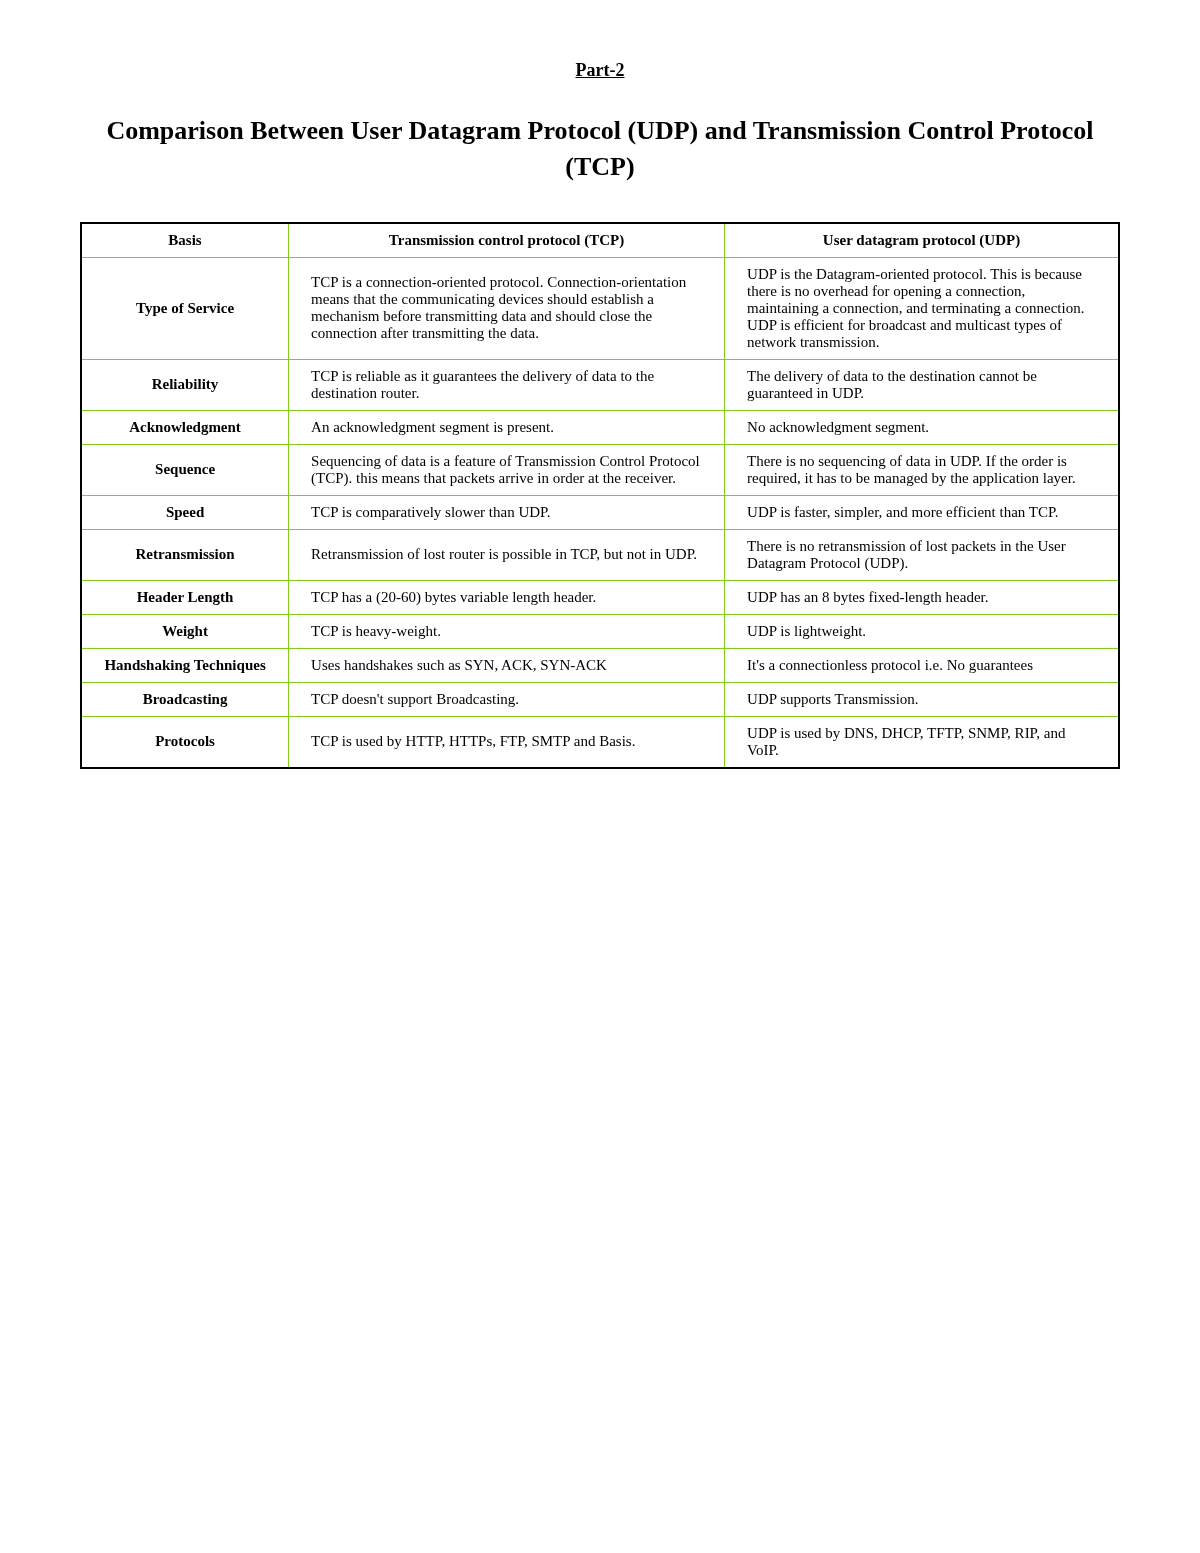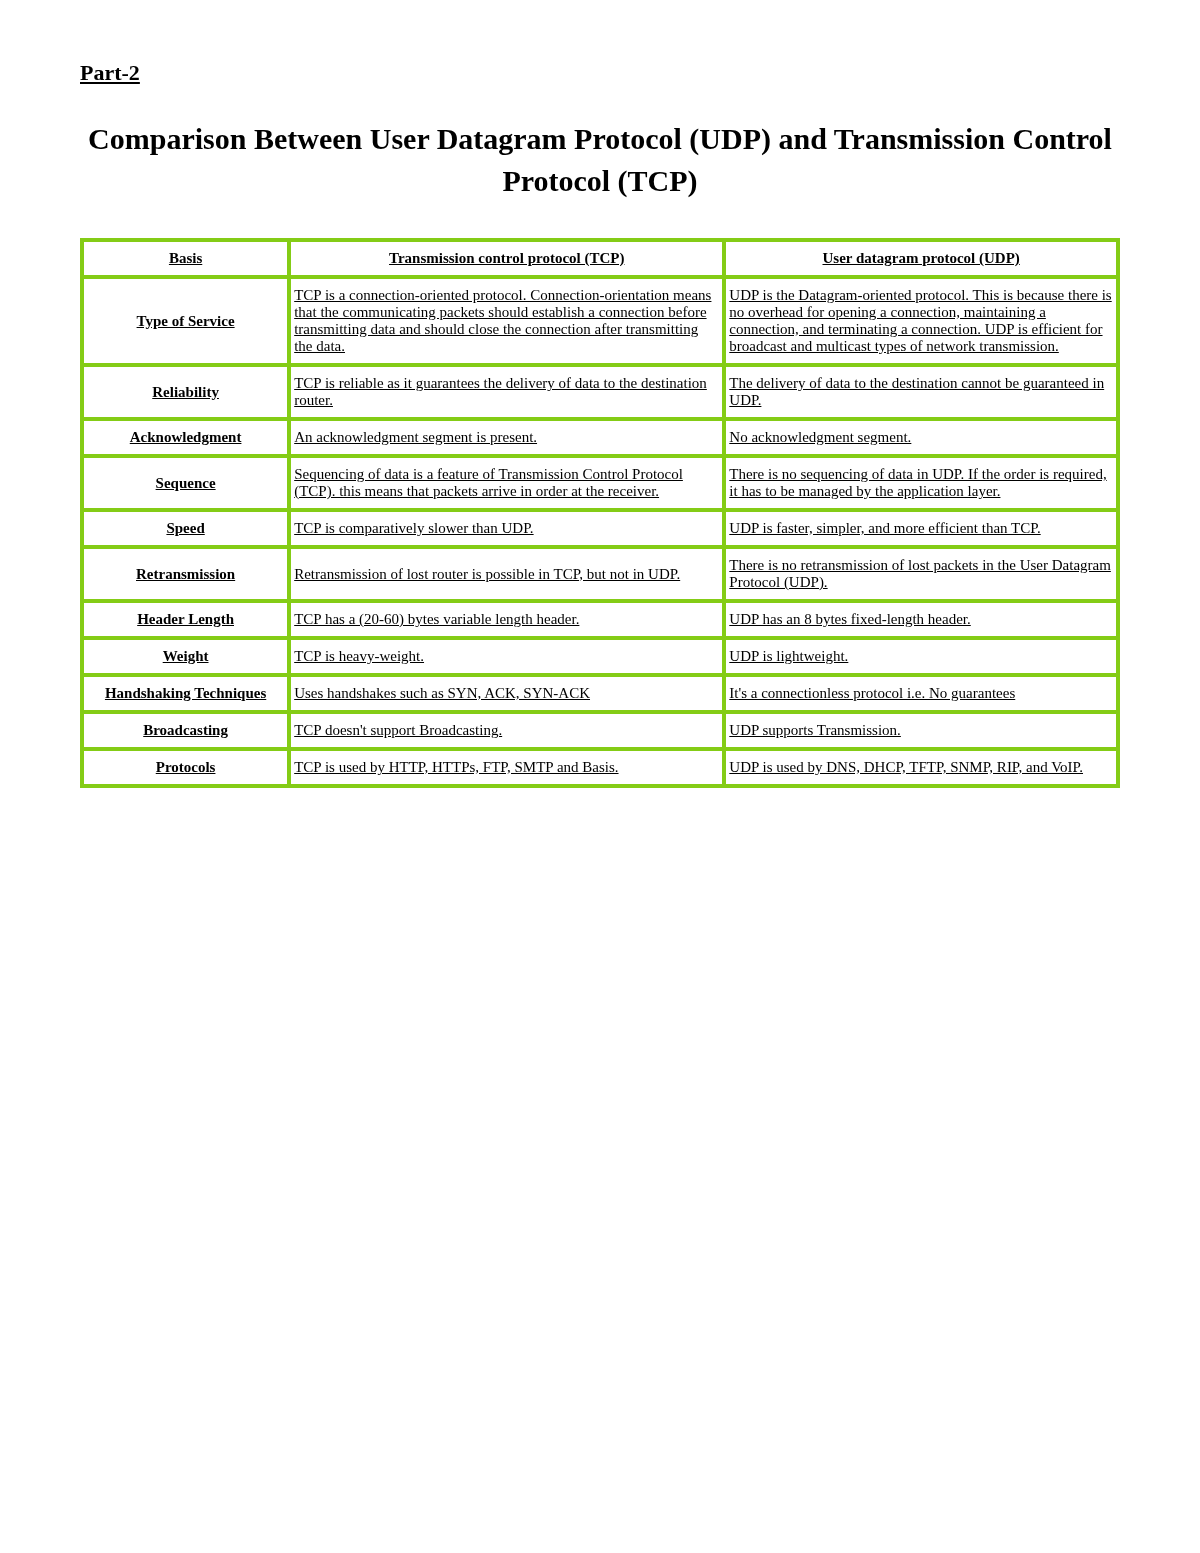--- a/index.html
+++ b/index.html
@@ -10,44 +10,43 @@
     body {
       background: #ffffff;
       font-family: "Times New Roman", Times, serif;
       font-size: 15px;
       color: #000000;
       width: 1200px;
       min-height: 1553px;
       padding: 60px 80px;
     }
     .page-title {
-      text-align: left;
-      font-size: 22px;
+      text-align: center;
+      font-size: 18px;
       font-weight: bold;
       text-decoration: underline;
       margin-bottom: 32px;
     }
     .main-heading {
       text-align: center;
-      font-size: 30px;
+      font-size: 26px;
       font-weight: bold;
       margin-bottom: 36px;
       line-height: 1.4;
     }
     .comparison-table {
       width: 100%;
       border-collapse: collapse;
       border: 2px solid #000;
     }
     .comparison-table th,
     .comparison-table td {
-      border: 4px solid #84cc16;
-      padding: 8px 3px;
+      border: 1px solid #84cc16;
+      padding: 8px 22px;
       vertical-align: middle;
-      text-decoration: underline;
     }
     .comparison-table thead th {
       text-align: center;
       font-weight: bold;
       font-size: 15px;
       background: #ffffff;
     }
     .col-basis {
       width: 200px;
       text-align: center;
@@ -78,21 +77,21 @@
   <thead>
     <tr>
       <th class="col-basis">Basis</th>
       <th class="col-tcp">Transmission control protocol (TCP)</th>
       <th class="col-udp">User datagram protocol (UDP)</th>
     </tr>
   </thead>
   <tbody id="table-body">
   <tr>
         <td class="basis-cell col-basis">Type of Service</td>
-        <td class="data-cell col-tcp">TCP is a connection-oriented protocol. Connection-orientation means that the communicating packets should establish a connection before transmitting data and should close the connection after transmitting the data.</td>
+        <td class="data-cell col-tcp">TCP is a connection-oriented protocol. Connection-orientation means that the communicating devices should establish a mechanism before transmitting data and should close the connection after transmitting the data.</td>
         <td class="data-cell col-udp">UDP is the Datagram-oriented protocol. This is because there is no overhead for opening a connection, maintaining a connection, and terminating a connection. UDP is efficient for broadcast and multicast types of network transmission.</td>
       </tr>
       <tr>
         <td class="basis-cell col-basis">Reliability</td>
         <td class="data-cell col-tcp">TCP is reliable as it guarantees the delivery of data to the destination router.</td>
         <td class="data-cell col-udp">The delivery of data to the destination cannot be guaranteed in UDP.</td>
       </tr>
       <tr>
         <td class="basis-cell col-basis">Acknowledgment</td>
         <td class="data-cell col-tcp">An acknowledgment segment is present.</td>

